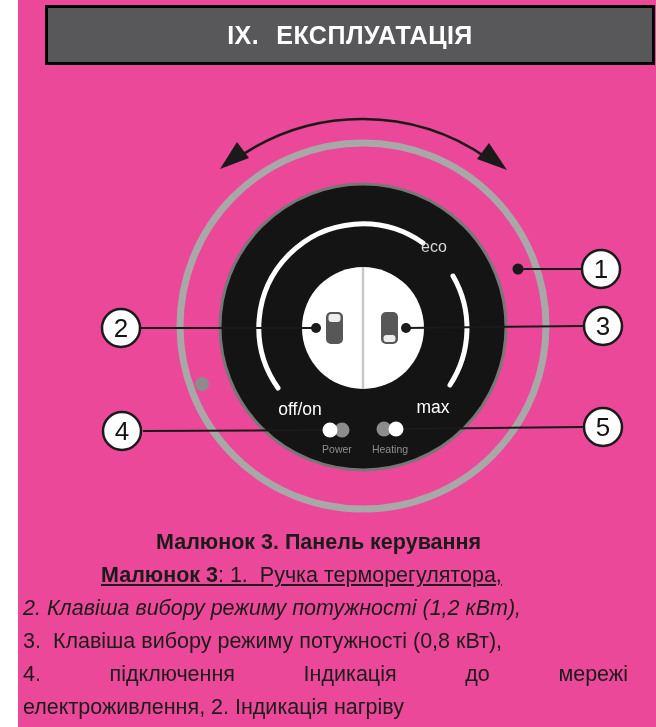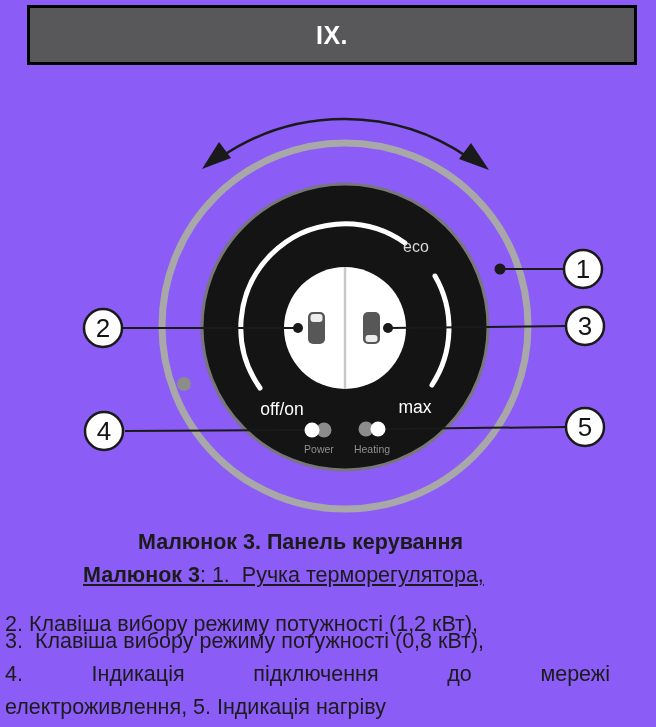--- a/index.html
+++ b/index.html
@@ -1,17 +1,17 @@
 <!DOCTYPE html>
 <html><head>
 <meta charset="utf-8">
 <style>
   html,body{margin:0;padding:0;background:#ffffff;}
   body{width:656px;height:727px;position:relative;font-family:"Liberation Sans",sans-serif;overflow:hidden;}
-  .page{position:absolute;inset:0;background:#8b5cf6;}
+  .page{position:absolute;inset:0;background:#ec4899;margin-left:18px;}
 
   
   .header-bar{
     position:absolute;left:27px;top:5px;width:604px;height:54px;
     background:#58585a;border:3px solid #000;
     display:flex;align-items:center;justify-content:center;gap:17px;
     color:#ffffff;font-weight:bold;font-size:25px;letter-spacing:0.5px;
   }
   .header-bar span{white-space:pre;}
 
@@ -22,32 +22,33 @@
   .dial-label{fill:#ffffff;font-size:17.5px;}
   .eco-label{fill:#d8d8d8;font-size:16px;}
   .led-label{fill:#8f8f8f;font-size:10.5px;}
 
   
   .caption{position:absolute;left:0;top:526px;width:656px;color:#1b1b1b;font-size:21.5px;line-height:33px;}
   .cap-line{position:absolute;white-space:pre;}
   .bold{font-weight:bold;}
   .l1{left:138px;top:0;text-align:center;}
   .l2{left:83px;top:33px;text-decoration:underline;}
-  .l3{left:5px;top:82px;}
+  .l3{left:5px;top:66px;font-style:italic;}
   .l4{left:5px;top:99px;}
   .l5{left:5px;top:132px;width:605px;display:flex;justify-content:space-between;}
   .l6{left:5px;top:165px;}
 </style>
 </head>
 <body>
 
 <div class="page">
 
   <div class="header-bar">
     <span>IX.</span>
+    <span>ЕКСПЛУАТАЦІЯ</span>
   </div>
 
   <div class="figure-wrap">
     <svg width="656" height="455" viewBox="0 70 656 455">
 
       <g>
         <path d="M 221 151 A 219 219 0 0 1 469 152" fill="none" stroke="#1a1a1a" stroke-width="2.6"></path>
         <polygon points="202,163 219,136 231,152" fill="#1a1a1a"></polygon>
         <polygon points="489,164 459,153 471,137" fill="#1a1a1a"></polygon>
       </g>
@@ -122,21 +123,21 @@
     </svg>
   </div>
 
   <div class="caption">
     <div class="cap-line l1 bold">Малюнок 3. Панель керування</div>
     <div class="cap-line l2"><span class="bold">Малюнок 3</span><span>: 1.  Ручка терморегулятора,</span></div>
     <div class="cap-line l3">2. Клавіша вибору режиму потужності (1,2 кВт),</div>
     <div class="cap-line l4">3.  Клавіша вибору режиму потужності (0,8 кВт),</div>
     <div class="cap-line l5">
       <span>4.</span>
+      <span>підключення</span>
       <span>Індикація</span>
-      <span>підключення</span>
       <span>до</span>
       <span>мережі</span>
     </div>
-    <div class="cap-line l6">електроживлення, 5. Індикація нагріву</div>
+    <div class="cap-line l6">електроживлення, 2. Індикація нагріву</div>
   </div>
 
 </div>
 
 </body></html>

